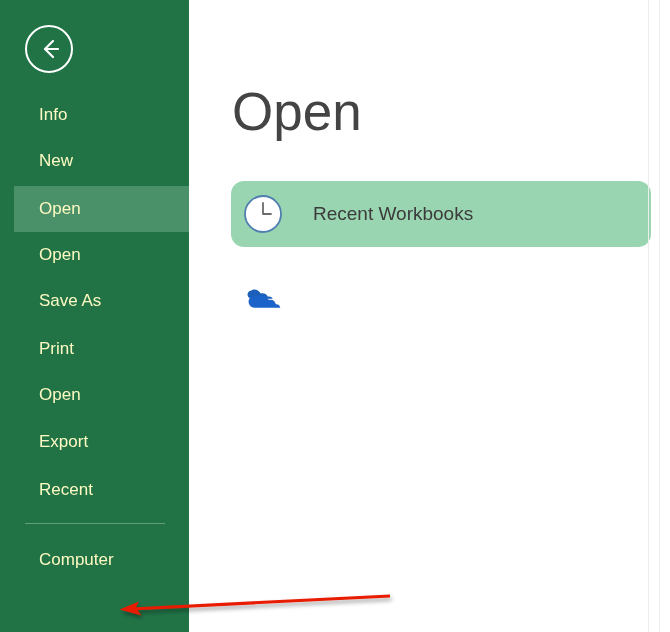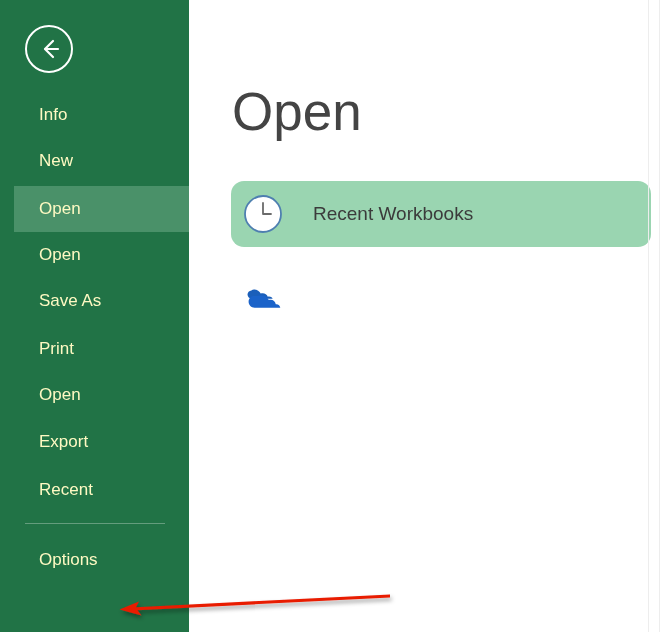--- a/index.html
+++ b/index.html
@@ -161,21 +161,21 @@
     <div class="nav-item selected" style="top:186px"><span>Open</span></div>
     <div class="nav-item" style="top:232px"><span>Open</span></div>
     <div class="nav-item" style="top:278px"><span>Save As</span></div>
     <div class="nav-item" style="top:326px"><span>Print</span></div>
     <div class="nav-item" style="top:372px"><span>Open</span></div>
     <div class="nav-item" style="top:419px"><span>Export</span></div>
     <div class="nav-item" style="top:467px"><span>Recent</span></div>
 
     <div id="sidebar-divider"></div>
 
-    <div class="nav-item" style="top:537px"><span>Options</span></div>
+    <div class="nav-item" style="top:537px"><span>Computer</span></div>
   </div>
 
   <div id="main">
 
     <div id="page-title">Open</div>
 
     <div class="place-row selected" style="top:181px">
       <span class="place-icon">
         <svg width="44" height="44" viewBox="0 0 44 44">
           <circle cx="22" cy="22" r="18" fill="#ffffff" stroke="#4e7fb0" stroke-width="1.8"></circle>

